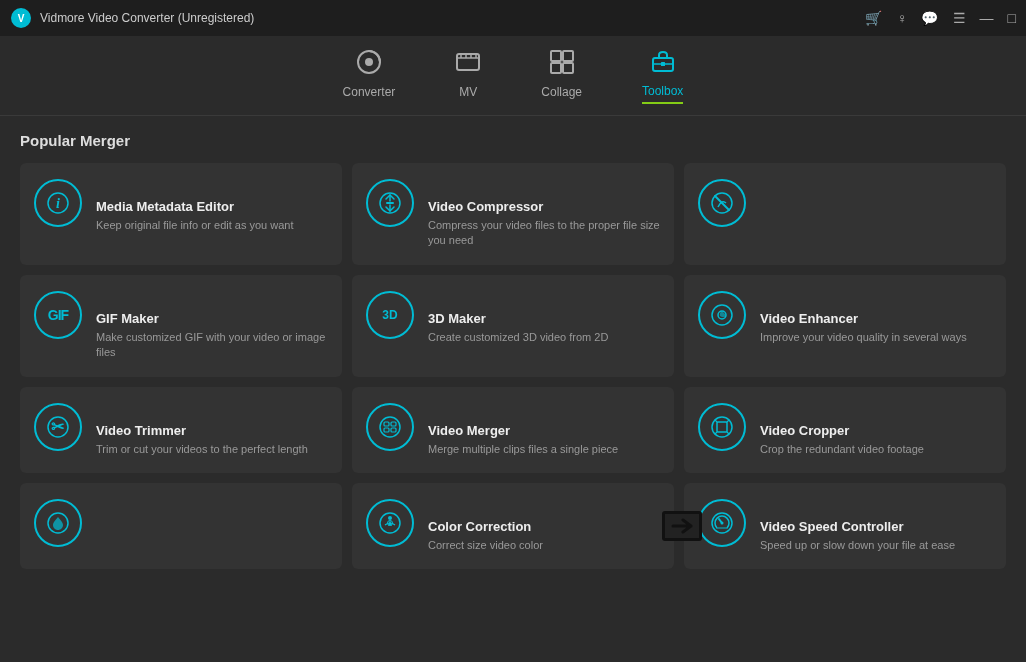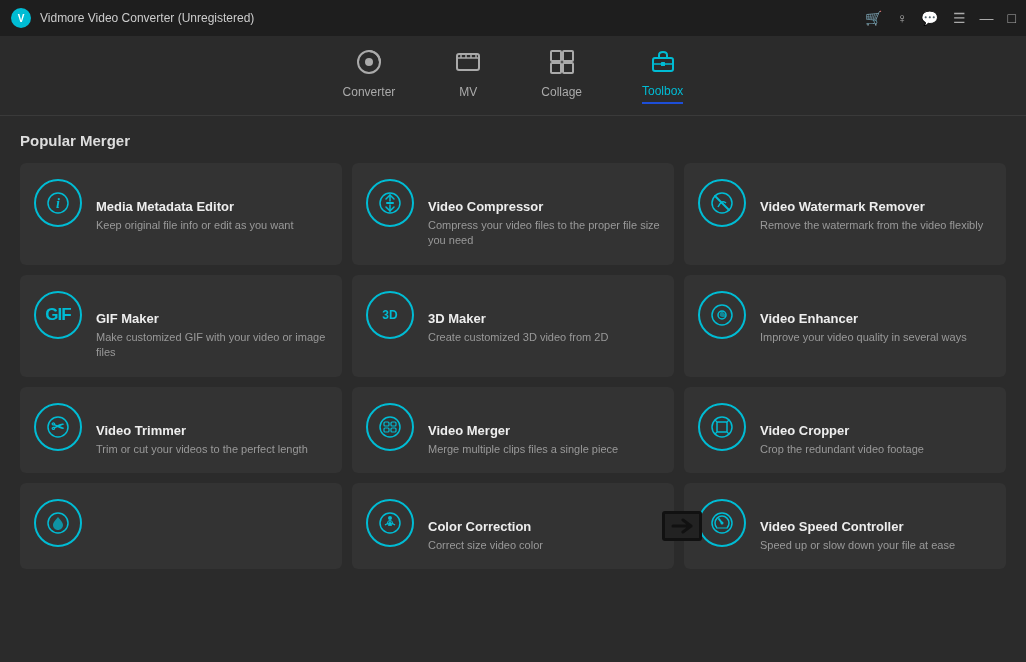--- a/index.html
+++ b/index.html
@@ -68,21 +68,21 @@
       color: #aaa;
     }
     .nav-tab .tab-label {
       font-size: 12px;
       color: #aaa;
     }
     .nav-tab.active .tab-label {
       color: #00bcd4;
     }
     .nav-tab.active {
-      border-bottom: 2px solid #1d4ed8;
+      border-bottom: 2px solid #84cc16;
     }
     .nav-tab.active .tab-icon {
       color: #00bcd4;
     }
 
     
     #main {
       background: #2b2b2b;
       padding: 16px 20px;
       height: calc(662px - 36px - 80px);
@@ -250,29 +250,25 @@
     </div>
 
     <div class="tool-card">
       <div class="tool-icon-circle">
         <svg width="24" height="24" viewBox="0 0 24 24" fill="none">
           <circle cx="12" cy="12" r="10" stroke="#00bcd4" stroke-width="1.5" fill="none"></circle>
           <line x1="5" y1="5" x2="19" y2="19" stroke="#00bcd4" stroke-width="2" stroke-linecap="round"></line>
           <path d="M8 16 Q12 8 16 12" stroke="#00bcd4" stroke-width="1.5" fill="none"></path>
         </svg>
       </div>
-      <div class="tool-text">
-        <span class="tool-name">Video Watermark Remover</span>
-        <span class="tool-desc">Remove the watermark from the video flexibly</span>
-      </div>
-    </div>
-
-    <div class="tool-card">
-      <div class="tool-icon-circle">
-        <span style="font-size:17px;font-weight:bold;color:#00bcd4;letter-spacing:-1px;">GIF</span>
+    </div>
+
+    <div class="tool-card">
+      <div class="tool-icon-circle">
+        <span style="font-size:14px;font-weight:bold;color:#00bcd4;letter-spacing:-1px;">GIF</span>
       </div>
       <div class="tool-text">
         <span class="tool-name">GIF Maker</span>
         <span class="tool-desc">Make customized GIF with your video or image files</span>
       </div>
     </div>
 
     <div class="tool-card">
       <div class="tool-icon-circle">
         <span style="font-size:12px;font-weight:bold;color:#00bcd4;">3D</span>

